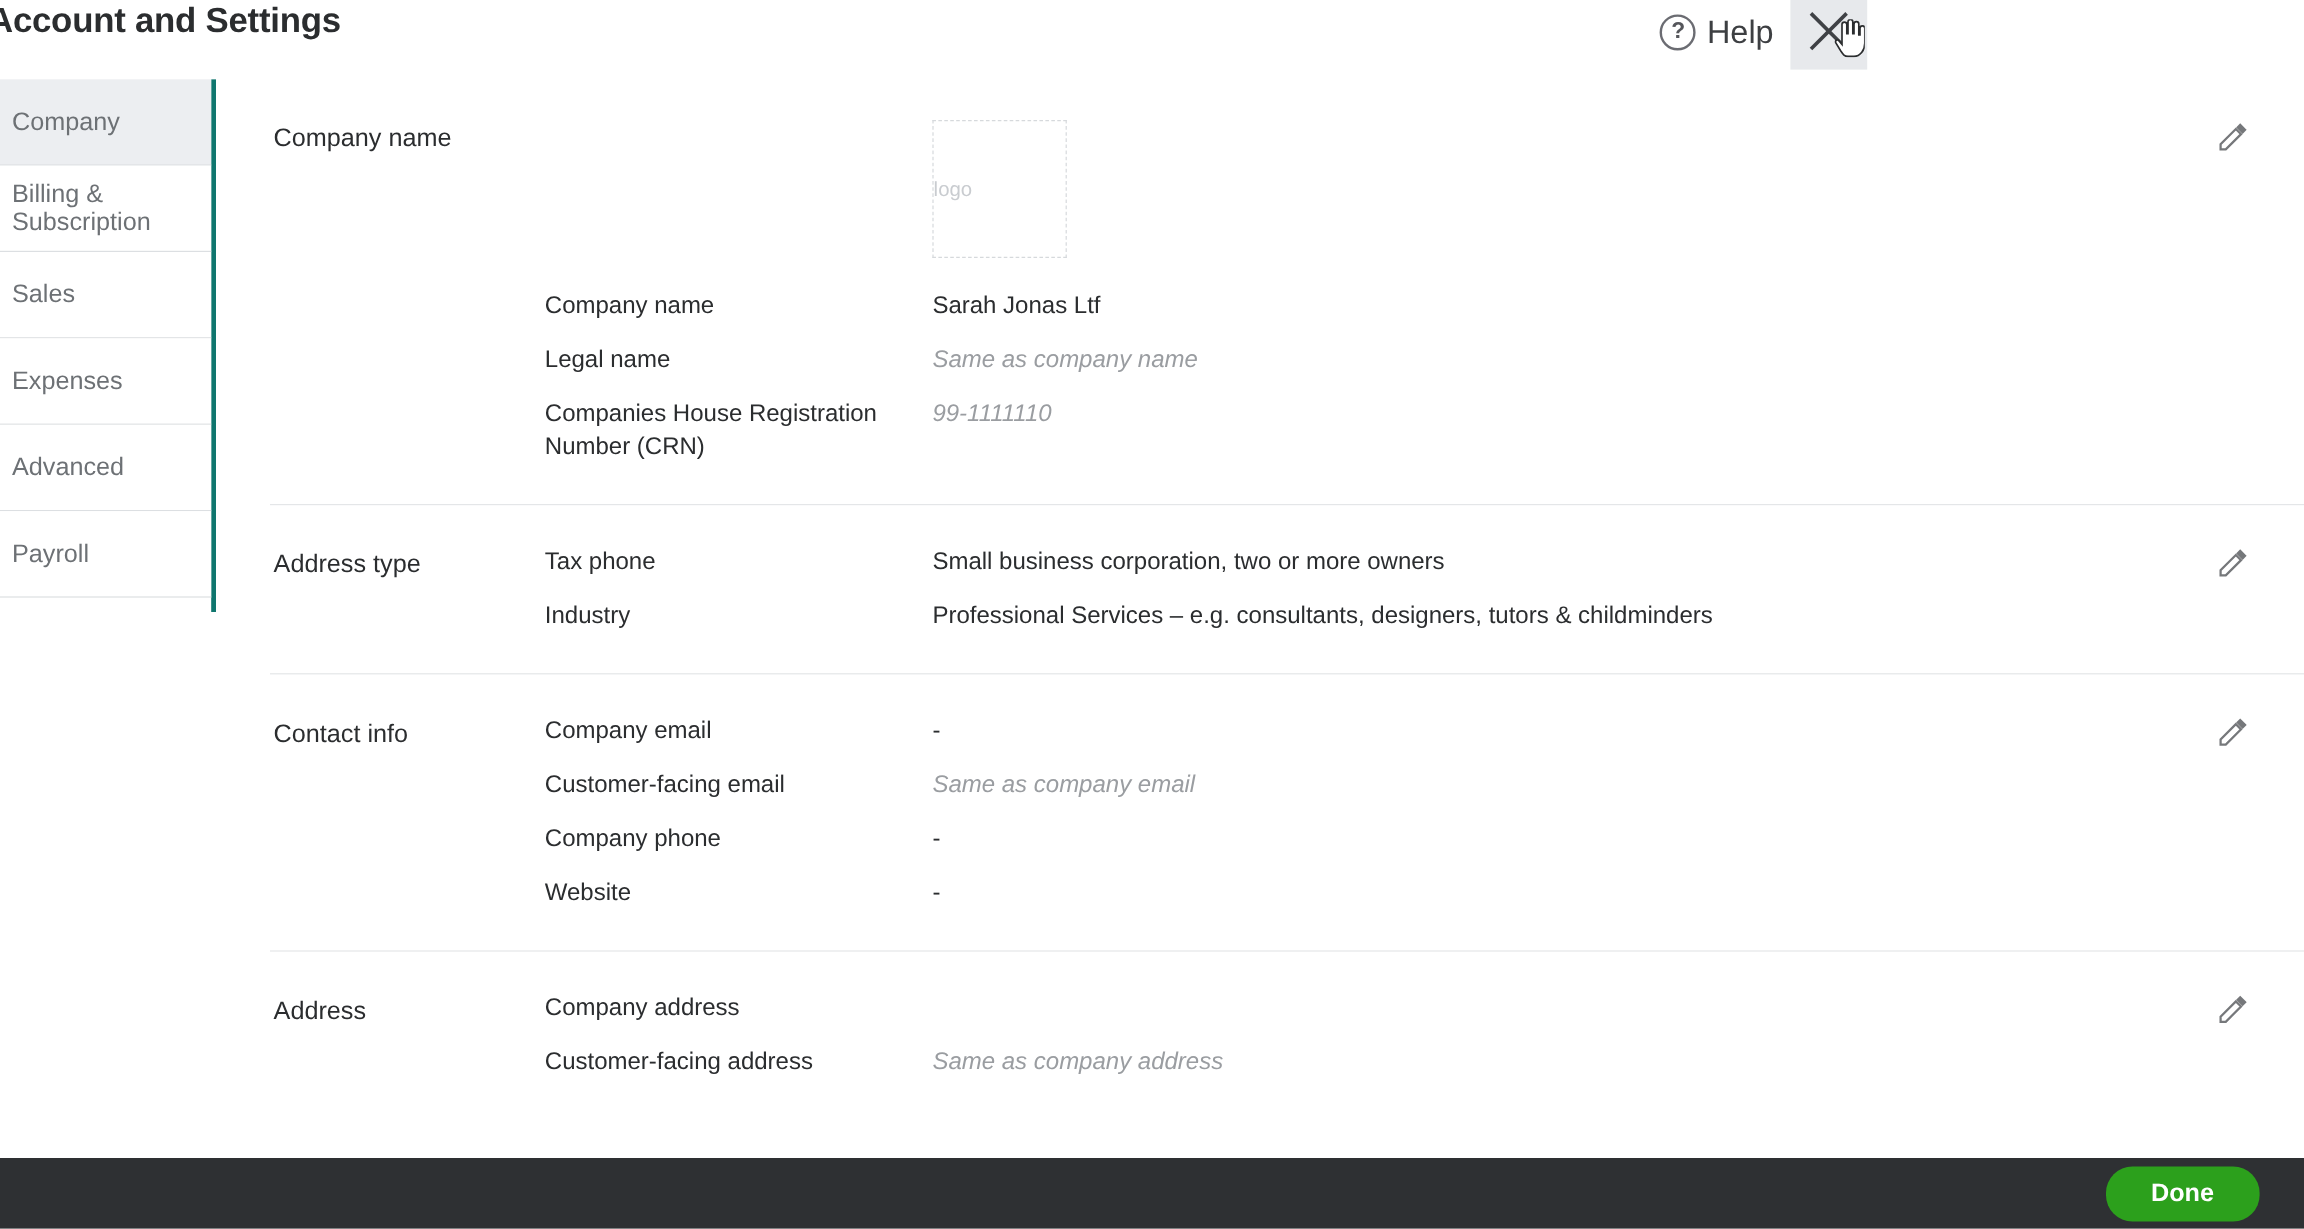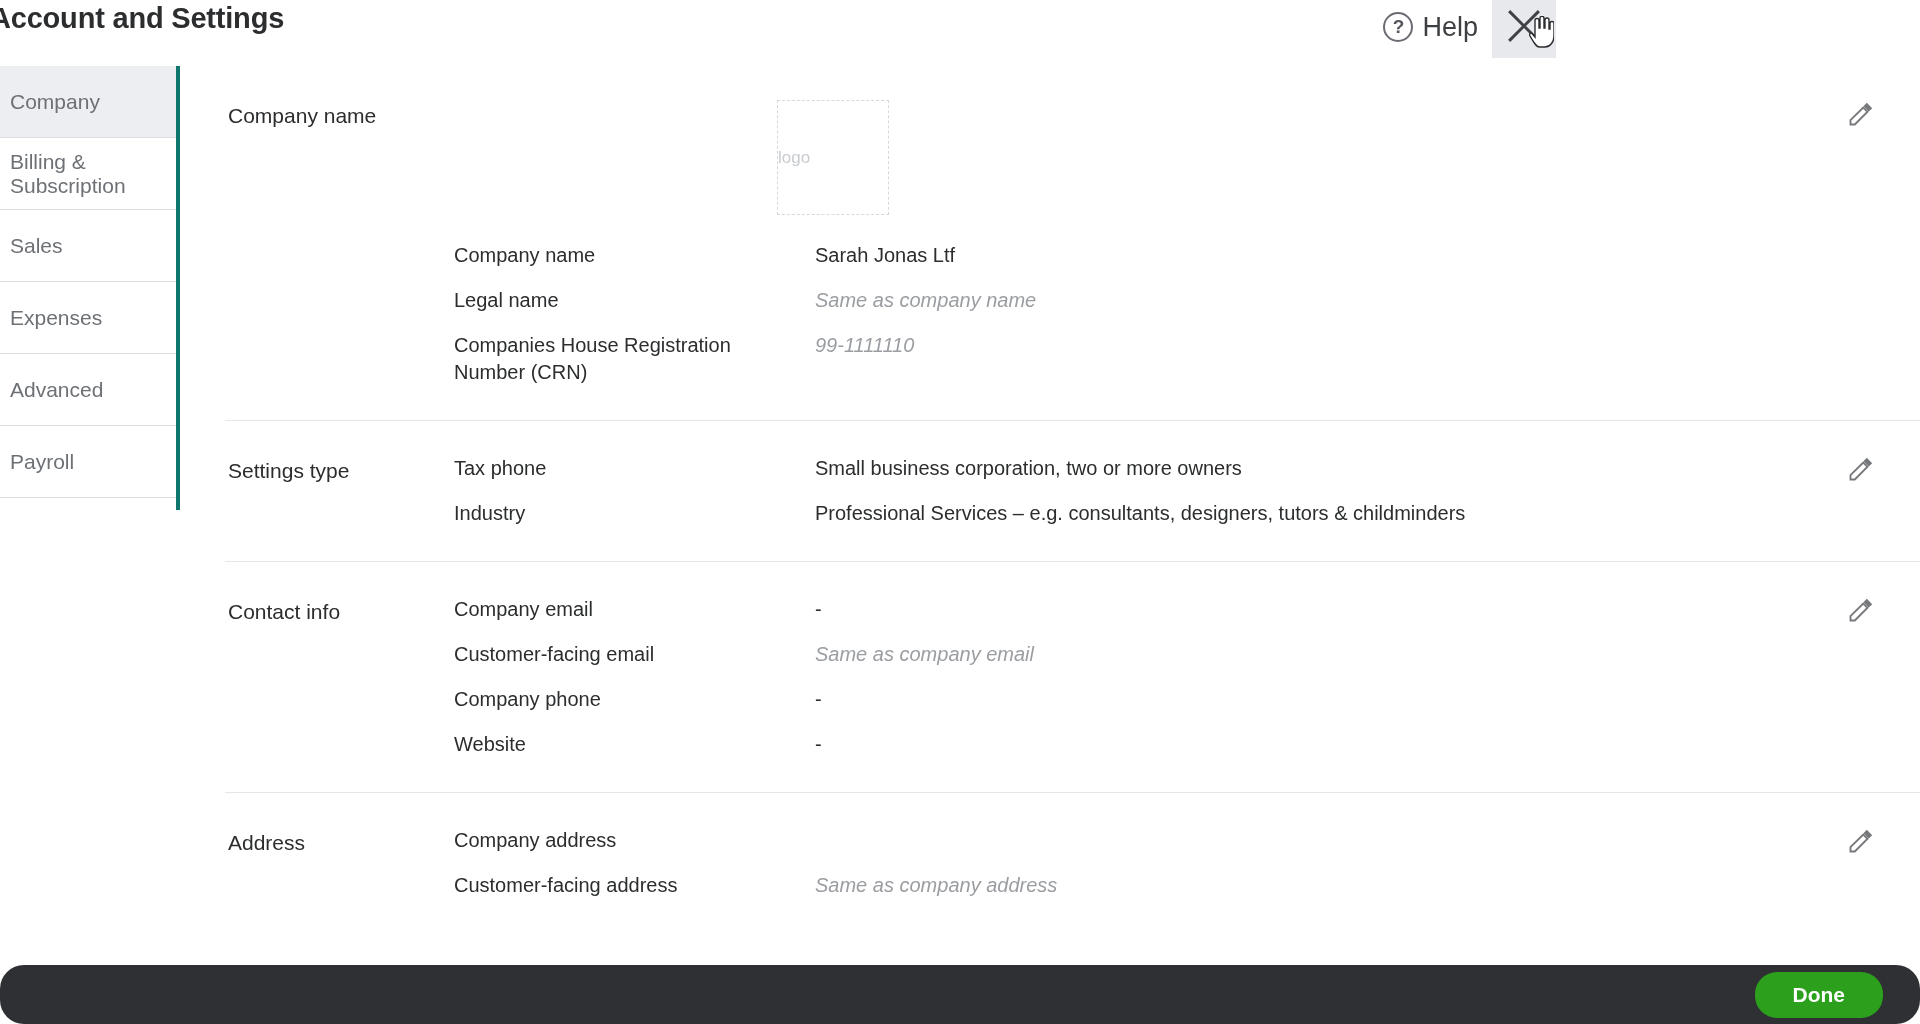--- a/index.html
+++ b/index.html
@@ -211,21 +211,20 @@
     flex: 0 0 323px;
     font-size: 20px;
     color: #2b2d2f;
     line-height: 1.35;
   }
 
   .field-value {
     font-size: 20px;
     color: #2b2d2f;
     line-height: 1.35;
-    margin-left: 38px;
   }
   .field-value.muted {
     color: #9a9da1;
     font-style: italic;
   }
 
   .edit-icon {
     position: absolute;
     right: 45px;
     top: 34px;
@@ -240,21 +239,20 @@
     left: 0;
     bottom: 0;
     width: 1920px;
     height: 59px;
     background: #2e3033;
     z-index: 30;
     display: flex;
     align-items: center;
     justify-content: flex-end;
     padding-right: 37px;
-    border-radius: 24px;
   }
 
   .done-button {
     background: #2ca01c;
     color: #ffffff;
     font-size: 21px;
     font-weight: bold;
     border: none;
     border-radius: 22px;
     padding: 11px 38px;
@@ -330,21 +328,21 @@
         </div>
         <svg class="edit-icon" viewBox="0 0 24 24">
           <path d="M3 17.3V21h3.7L17.6 10.1l-3.7-3.7L3 17.3z" fill="none" stroke="#76787b" stroke-width="1.6"></path>
           <path d="M20.7 7l-3.7-3.7 -2 2 3.7 3.7z" fill="#76787b" stroke="#76787b" stroke-width="1.3"></path>
         </svg>
       </div>
     </div>
 
     <div class="section">
       <div class="section-inner">
-        <div class="section-title">Settings type</div>
+        <div class="section-title">Address type</div>
         <div class="section-body">
           <div class="field-row">
             <div class="field-label">Tax phone</div>
             <div class="field-value">Small business corporation, two or more owners</div>
           </div>
           <div class="field-row">
             <div class="field-label">Industry</div>
             <div class="field-value">Professional Services – e.g. consultants, designers, tutors &amp; childminders</div>
           </div>
         </div>

